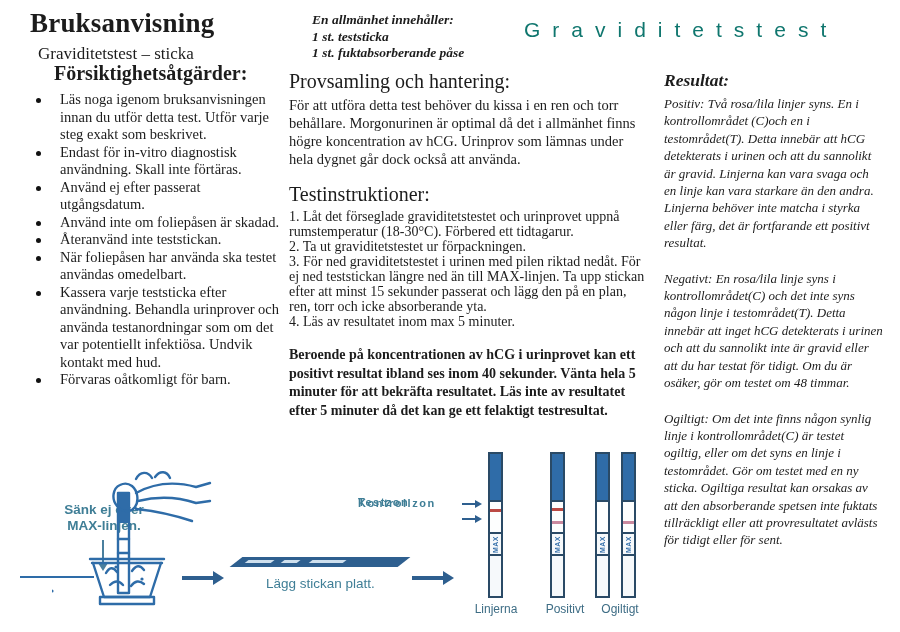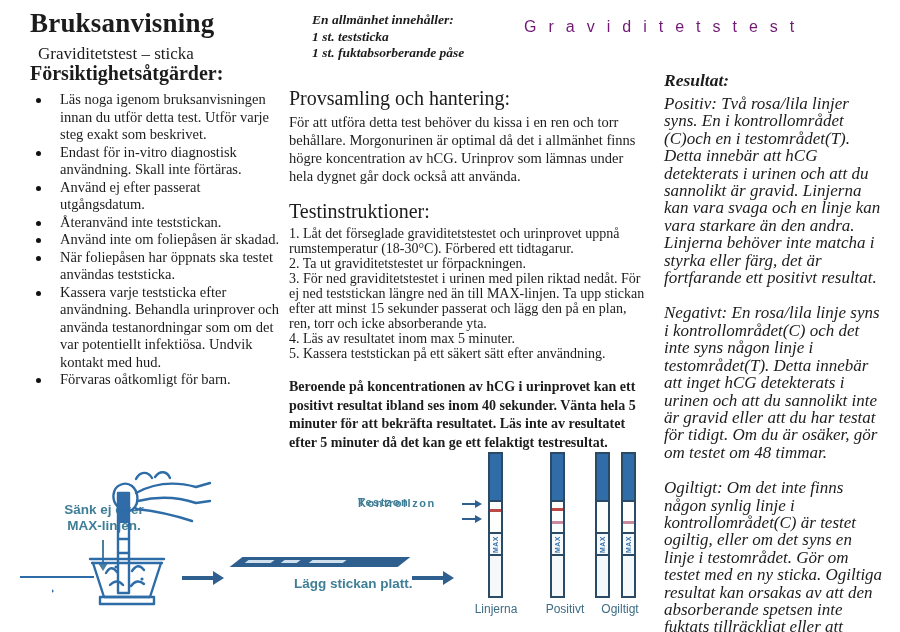--- a/index.html
+++ b/index.html
@@ -10,46 +10,46 @@
     font-family:"Liberation Serif", serif;
     color:#1c1c1c;
     overflow:hidden;
   }
   .abs { position:absolute; }
 
   
   .doc-title { left:30px; top:8px; font-size:27px; font-weight:bold; letter-spacing:.2px; }
   .doc-subtitle { left:38px; top:44px; font-size:17px; }
   .package-note { left:312px; top:12px; font-style:italic; font-weight:600; font-size:13.5px; line-height:16.5px; }
-  .brand { left:524px; top:18px; font-family:"Liberation Sans", sans-serif; font-size:16px;
-           letter-spacing:12px; color:#701a75; white-space:nowrap; }
+  .brand { left:524px; top:18px; font-family:"Liberation Sans", sans-serif; font-size:21px;
+           letter-spacing:12px; color:#0f766e; white-space:nowrap; }
 
   
   .col1 { left:30px; top:62px; width:258px; }
-  .col1 h2 { font-size:20px; font-weight:bold; margin-bottom:6px; }
+  .col1 h2 { font-size:20px; font-weight:bold; margin-bottom:6px;margin-left:24px; }
   .pre-item { display:flex; font-size:14.5px; line-height:17.5px; }
   .pre-item .bullet-box { width:30px; flex:0 0 30px; padding-top:7px; padding-left:6px; }
   .bullet-dot { width:5px; height:5px; border-radius:50%; background:#111; }
   .pre-item .txt { flex:1; }
 
-  .col2 { left:289px; top:70px; width:357px;margin-top:17px; }
+  .col2 { left:289px; top:70px; width:357px; }
   .col2 h2 { font-size:20px; font-weight:normal; margin-bottom:3px; }
   .col2 .body-p { font-size:14.5px; line-height:18px; }
   .col2 .steps-head { margin-top:15px; }
   .step { font-size:14px; line-height:15px; }
   .warning { margin-top:17px; width:348px; font-weight:bold; font-size:14px; line-height:18.5px; }
 
   .col3 { left:664px; top:70px; width:219px;font-style:italic; }
   .col3 h2 { font-size:17.5px; font-weight:bold; margin-bottom:4px; }
-  .col3 p { font-size:17px; line-height:17.4px; margin-bottom:18px; }
+  .col3 p { font-size:13px; line-height:17.4px; margin-bottom:18px; }
 
   
   .teal-label { font-family:"Liberation Sans", sans-serif; color:#3f7e96; }
   .dip-note { left:58px; top:502px; width:92px; text-align:center; font-size:13.5px; line-height:16px; font-weight:bold; }
-  .flat-note { left:266px; top:576px; font-size:13.5px; font-weight:bold;margin-left:28px; }
+  .flat-note { left:266px; top:576px; font-size:13.5px; font-weight:normal; }
   .zone-label { right:455px; font-size:11px; letter-spacing:1.5px; font-weight:bold; width:100px; }
   .zone-label.kontroll { top:497px; left:358px; }
   .zone-label.testz { top:496px; left:358px; }
   .stick-label { top:602px; width:60px; text-align:center; font-size:12px; color:#3e6d85; font-family:"Liberation Sans", sans-serif; }
 
   
   .arrow-right { height:4px; background:#2e5f8f; }
   .arrow-right::after { content:""; position:absolute; right:-10px; top:50%; transform:translateY(-50%);
     border-left:11px solid #2e5f8f; border-top:7px solid transparent; border-bottom:7px solid transparent; }
   .arrow-small { height:2px; background:#2e5f8f; }
@@ -110,33 +110,33 @@
   <div class="pre-item">
     <div class="bullet-box">
         <div class="bullet-dot"></div>
       </div>
     <div class="txt">Använd ej efter passerat utgångsdatum.</div>
   </div>
   <div class="pre-item">
     <div class="bullet-box">
         <div class="bullet-dot"></div>
       </div>
+    <div class="txt">Använd inte om foliepåsen är skadad.</div>
+  </div>
+  <div class="pre-item">
+    <div class="bullet-box">
+        <div class="bullet-dot"></div>
+      </div>
     <div class="txt">Återanvänd inte teststickan.</div>
   </div>
   <div class="pre-item">
     <div class="bullet-box">
         <div class="bullet-dot"></div>
       </div>
-    <div class="txt">Använd inte om foliepåsen är skadad.</div>
-  </div>
-  <div class="pre-item">
-    <div class="bullet-box">
-        <div class="bullet-dot"></div>
-      </div>
-    <div class="txt">När foliepåsen har öppnats ska testet användas teststicka.</div>
+    <div class="txt">När foliepåsen har använda ska testet användas omedelbart.</div>
   </div>
   <div class="pre-item">
     <div class="bullet-box">
         <div class="bullet-dot"></div>
       </div>
     <div class="txt">Kassera varje teststicka efter användning. Behandla urinprover och använda testanordningar som om det var potentiellt infektiösa. Undvik kontakt med hud.</div>
   </div>
   <div class="pre-item">
     <div class="bullet-box">
         <div class="bullet-dot"></div>
@@ -146,21 +146,20 @@
 </div>
 
 <div class="abs col2">
   <h2>Provsamling och hantering:</h2>
   <p class="body-p">För att utföra detta test behöver du kissa i en ren och torr behållare.  Morgonurinen är optimal då det i allmänhet finns högre koncentration av hCG. Urinprov som lämnas under hela dygnet går dock också att använda.</p>
   <h2 class="steps-head">Testinstruktioner:</h2>
   <p class="step">1. Låt det förseglade graviditetstestet och urinprovet uppnå rumstemperatur (18-30°C). Förbered ett tidtagarur.</p>
   <p class="step">2. Ta ut graviditetstestet ur förpackningen.</p>
   <p class="step">3. För ned graviditetstestet i urinen med pilen riktad nedåt. För ej ned teststickan längre ned än till MAX-linjen. Ta upp stickan efter att minst 15 sekunder passerat och lägg den på en plan, ren, torr och icke absorberande yta.</p>
   <p class="step">4. Läs av resultatet inom max 5 minuter.</p>
-  <p class="step">5. Kassera teststickan på ett säkert sätt efter användning.</p>
   <p class="warning">Beroende på koncentrationen av hCG i urinprovet kan ett positivt resultat ibland ses inom 40 sekunder. Vänta hela 5 minuter för att bekräfta resultatet. Läs inte av resultatet efter 5 minuter då det kan ge ett felaktigt testresultat.</p>
 </div>
 
 <div class="abs col3">
   <h2>Resultat:</h2>
   <p>Positiv: Två rosa/lila linjer syns. En i kontrollområdet (C)och en i testområdet(T).  Detta innebär att hCG detekterats i urinen och att du sannolikt är gravid. Linjerna kan vara svaga och en linje kan vara starkare än den andra. Linjerna behöver inte matcha i styrka eller färg, det är fortfarande ett positivt resultat.</p>
   <p>Negativt: En rosa/lila linje syns i kontrollområdet(C) och det inte syns någon linje i testområdet(T). Detta innebär att inget hCG detekterats i urinen och att du sannolikt inte är gravid eller att du har testat för tidigt. Om du är osäker, gör om testet om 48 timmar.</p>
   <p>Ogiltigt: Om det inte finns någon synlig linje i kontrollområdet(C) är testet ogiltig, eller om det syns en linje i testområdet. Gör om testet med en ny sticka. Ogiltiga resultat kan orsakas av att den absorberande spetsen inte fuktats tillräckligt eller att provresultatet avlästs för tidigt eller för sent.</p>
 </div>
 

